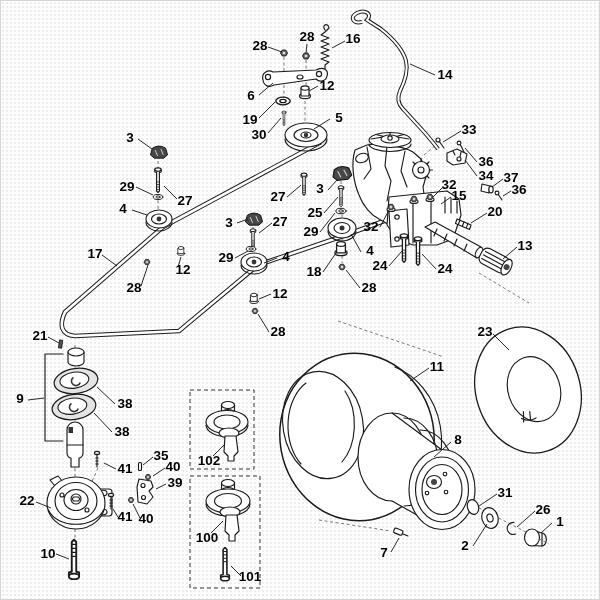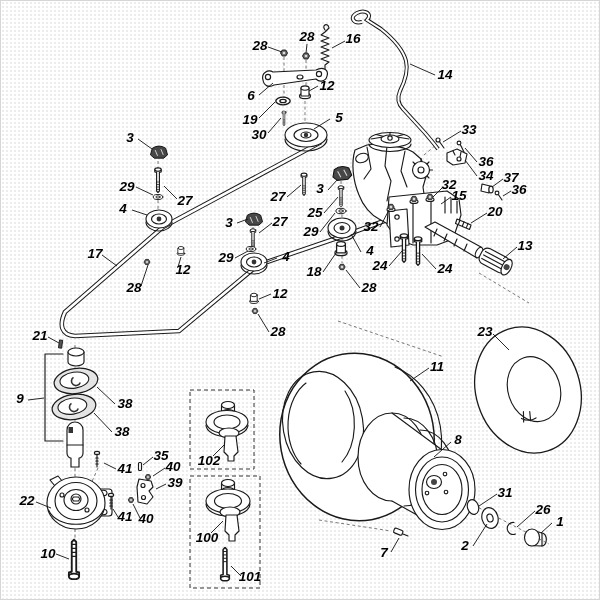--- a/index.html
+++ b/index.html
@@ -3,21 +3,20 @@
 <meta charset="utf-8">
 <style>
   html,body{margin:0;padding:0;background:#fff;}
   .stage{
     position:relative;width:600px;height:600px;box-sizing:border-box;
     background-color:#ffffff;
     background-image:radial-gradient(circle,#ececec 0.7px,rgba(255,255,255,0) 0.9px);
     background-size:4px 4px;
     border:1px solid #d6d6d6;
     font-family:"Liberation Sans",sans-serif;
-    font-style:italic;
   }
   svg{position:absolute;left:0;top:0;}
   .callout{font-family:"Liberation Sans",sans-serif;font-size:13.5px;font-weight:bold;fill:#000;text-anchor:middle;}
   .ln{stroke:#1a1a1a;fill:none;stroke-width:1.15;stroke-linecap:round;stroke-linejoin:round;}
   .wh{fill:#ffffff;}
   .leader{stroke:#111;stroke-width:0.9;}
   .dash{stroke:#555;stroke-width:0.8;stroke-dasharray:3,2.6;fill:none;}
 </style>
 </head>
 <body>

